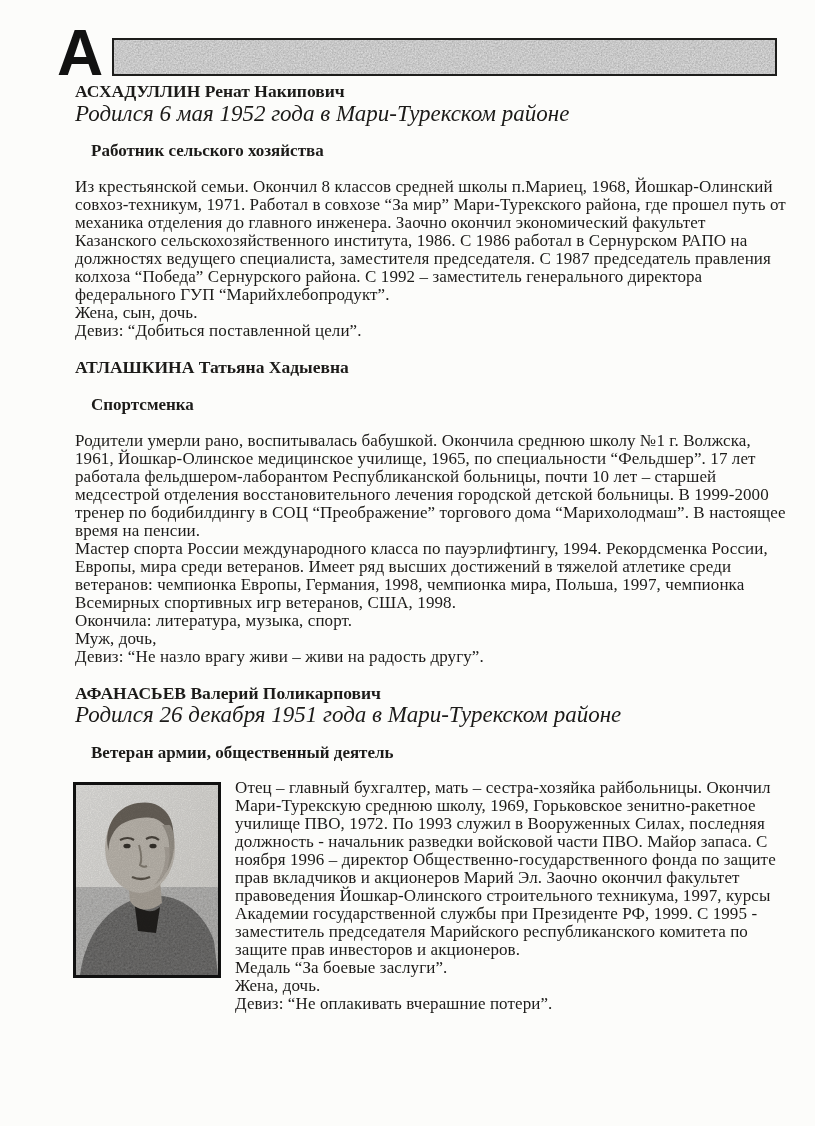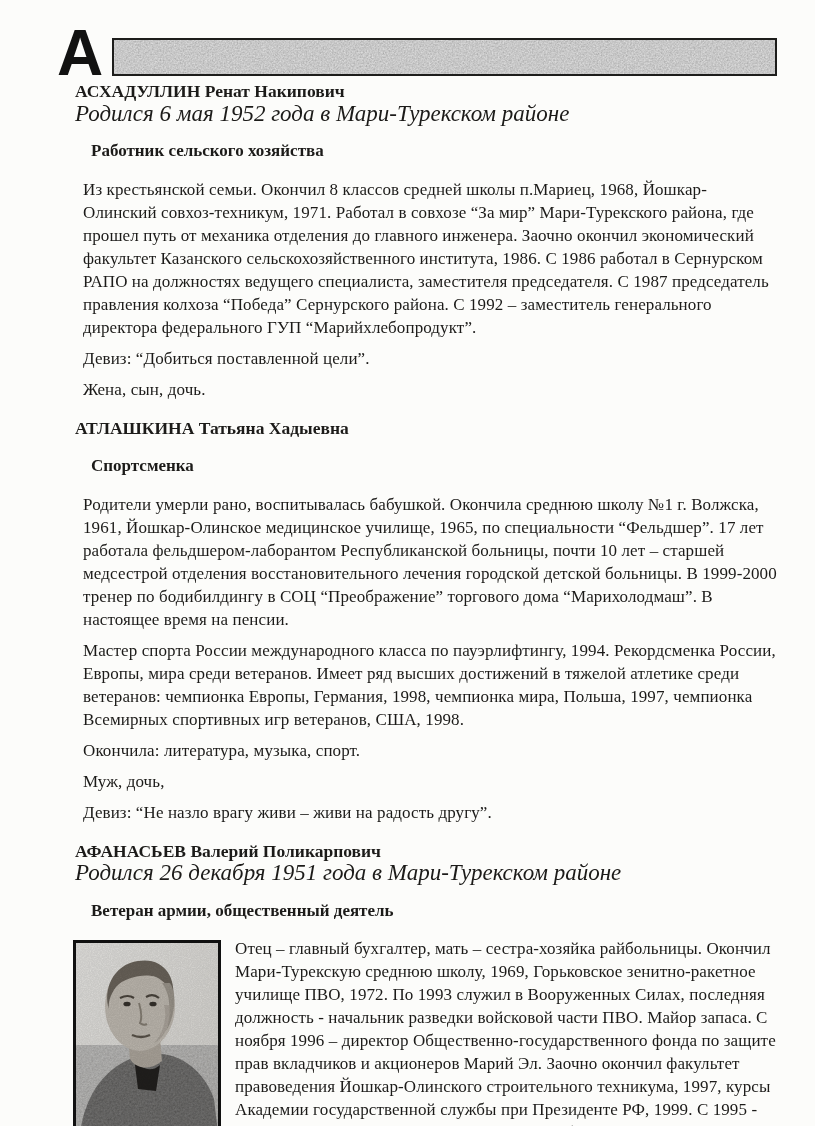--- a/index.html
+++ b/index.html
@@ -44,21 +44,21 @@
   }
   .entry-born{
     font-style:italic;
     font-size:23px;line-height:21.5px;margin:0;
   }
   .entry-role{
     font-weight:bold;
     font-size:17px;line-height:21.5px;margin:16px;
   }
   .entry-body p{
-    font-size:17px;line-height:23px;margin:8px;
+    font-size:17px;line-height:18px;margin:0;
     letter-spacing:0.1px;
   }
   
   .portrait{
     float:left;
     width:142px;height:190px;
     border:3px solid #101010;
     background:#f3f2ef;
     margin:3px 14px 20px -2px;
   }
@@ -133,22 +133,22 @@
   </div>
 
   <div class="content">
 
     <section class="entry">
       <h2 class="entry-name">АСХАДУЛЛИН Ренат Накипович</h2>
       <p class="entry-born">Родился 6 мая 1952 года в Мари-Турекском районе</p>
       <p class="entry-role">Работник сельского хозяйства</p>
       <div class="entry-body">
         <p>Из крестьянской семьи. Окончил 8 классов средней школы п.Мариец, 1968, Йошкар-Олинский совхоз-техникум, 1971. Работал в совхозе “За мир” Мари-Турекского района, где прошел путь от механика отделения до главного инженера. Заочно окончил экономический факультет Казанского сельскохозяйственного института, 1986. С 1986 работал в Сернурском РАПО на должностях ведущего специалиста, заместителя председателя. С 1987 председатель правления колхоза “Победа” Сернурского района. С 1992 – заместитель генерального директора федерального ГУП “Марийхлебопродукт”.</p>
+        <p>Жена, сын, дочь.</p>
         <p>Девиз: “Добиться поставленной цели”.</p>
-        <p>Жена, сын, дочь.</p>
       </div>
     </section>
 
     <section class="entry">
       <h2 class="entry-name">АТЛАШКИНА Татьяна Хадыевна</h2>
       <p class="entry-role">Спортсменка</p>
       <div class="entry-body">
         <p>Родители умерли рано, воспитывалась бабушкой. Окончила среднюю школу №1 г. Волжска, 1961, Йошкар-Олинское медицинское училище, 1965, по специальности “Фельдшер”. 17 лет работала фельдшером-лаборантом Республиканской больницы, почти 10 лет – старшей медсестрой отделения восстановительного лечения городской детской больницы. В 1999-2000 тренер по бодибилдингу в СОЦ “Преображение” торгового дома “Марихолодмаш”. В настоящее время на пенсии.</p>
         <p>Мастер спорта России международного класса по пауэрлифтингу, 1994. Рекордсменка России, Европы, мира среди ветеранов. Имеет ряд высших достижений в тяжелой атлетике среди ветеранов: чемпионка Европы, Германия, 1998, чемпионка мира, Польша, 1997, чемпионка Всемирных спортивных игр ветеранов, США, 1998.</p>
         <p>Окончила: литература, музыка, спорт.</p>

